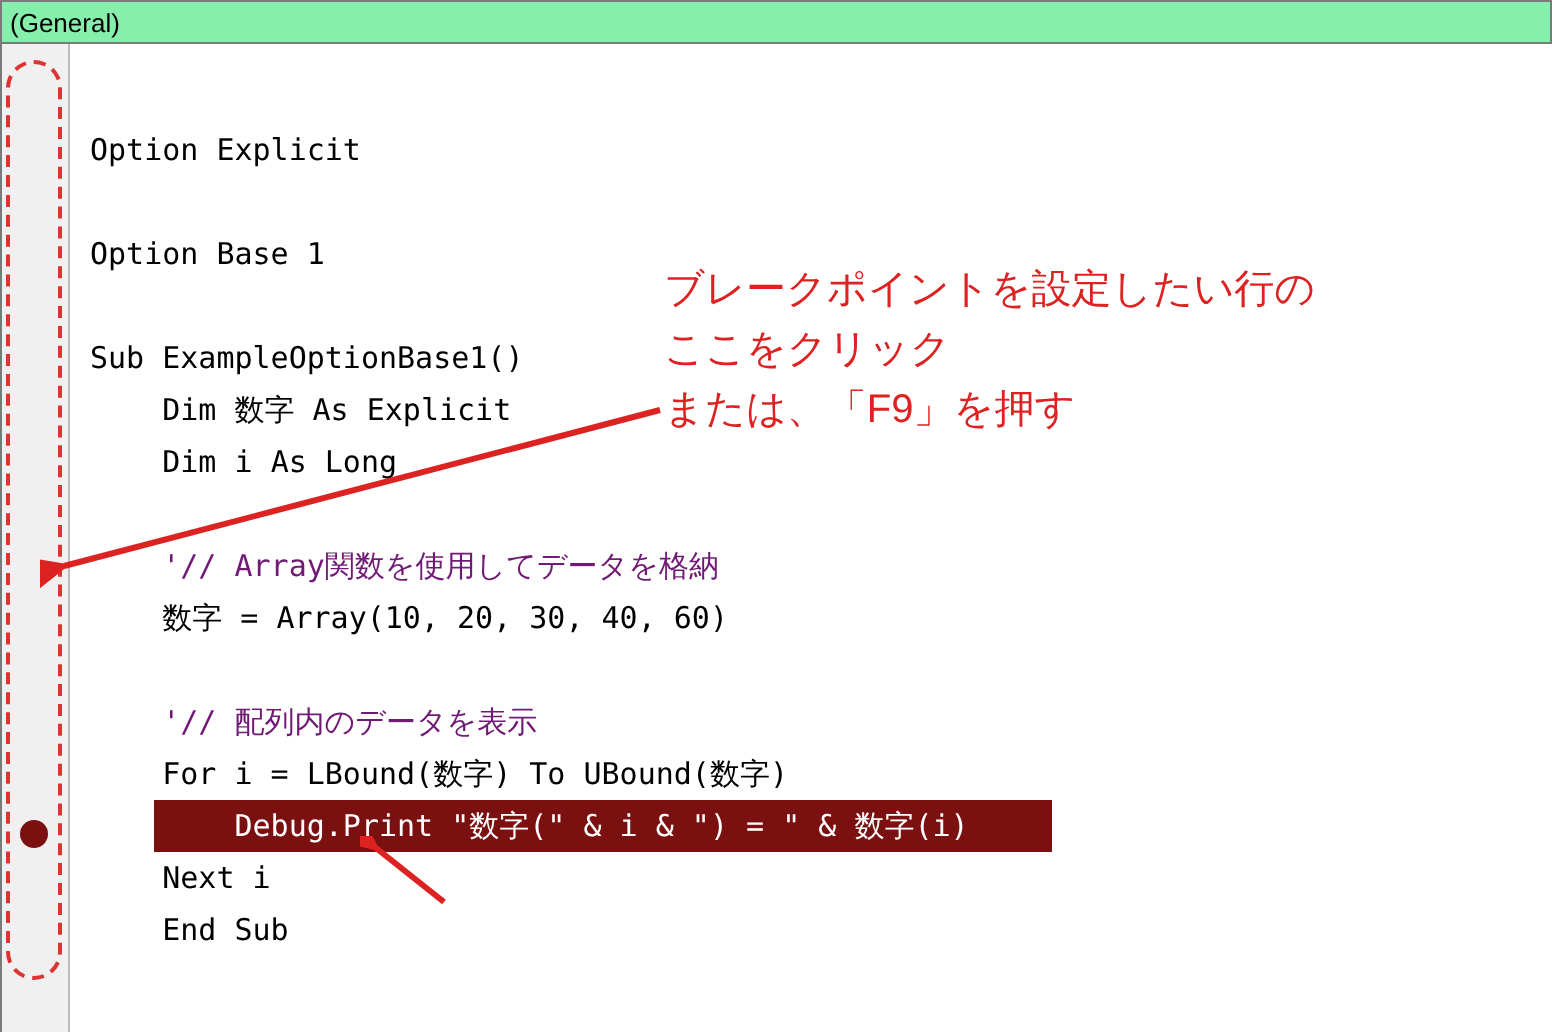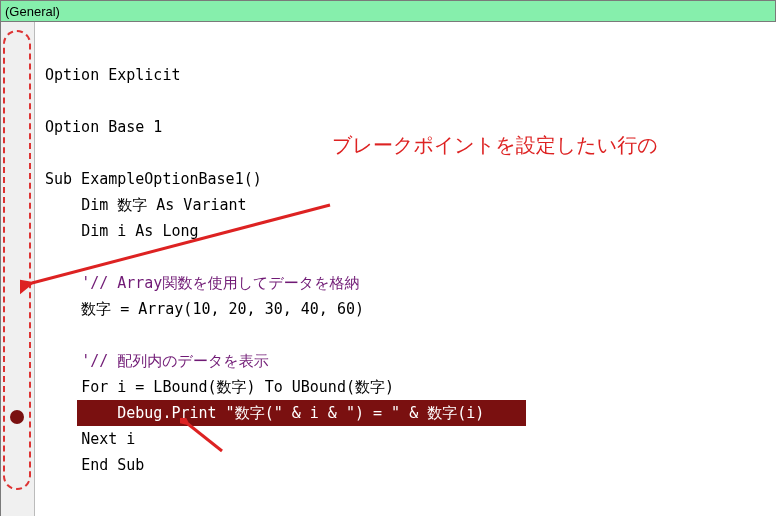--- a/index.html
+++ b/index.html
@@ -95,38 +95,39 @@
     <div class="margin-highlight"></div>
     <div class="breakpoint-dot" style="top:388px;"></div>
   </div>
 
   <div class="code">
 <span class="kw">Option Explicit</span>
 
 <span class="kw">Option Base 1</span>
 
 <span class="kw">Sub</span><span> ExampleOptionBase1()</span>
-    <span class="kw">Dim</span><span> 数字 </span><span class="kw">As Variant</span>
+    <span class="kw">Dim</span><span> 数字 </span><span class="kw">As Explicit</span>
     <span class="kw">Dim</span><span> i </span><span class="kw">As Long</span>
 
     <span class="cm">'// Array関数を使用してデータを格納</span>
 <span>    数字 = Array(10, 20, 30, 40, 60)</span>
 
     <span class="cm">'// 配列内のデータを表示</span>
     <span class="kw">For</span><span> i = LBound(数字) </span><span class="kw">To</span><span> UBound(数字)</span>
     <span class="hl-line">    <span>Debug.Print "数字(" &amp; i &amp; ") = " &amp; 数字(i)</span>    </span>
     <span class="kw">Next</span><span> i</span>
     <span class="kw">End Sub</span>
   </div>
 
 </div>
 
 <div class="anno" style="left:332px; top:130px;">
   <span>ブレークポイントを設定したい行の</span><br>
-  <br>
+  <span>ここをクリック</span><br>
+  <span>または、「F9」を押す</span>
 </div>
 
 <div class="anno" style="left:224px; top:438px;">
   <br>
 </div>
 
 <svg class="arrow" style="left:20px; top:195px;" width="320" height="100">
   <defs>
     <marker id="ah1" markerWidth="12" markerHeight="12" refX="2" refY="5" orient="auto">
       <path d="M10,1 L1,5 L10,9 Z" fill="#d22"></path>

